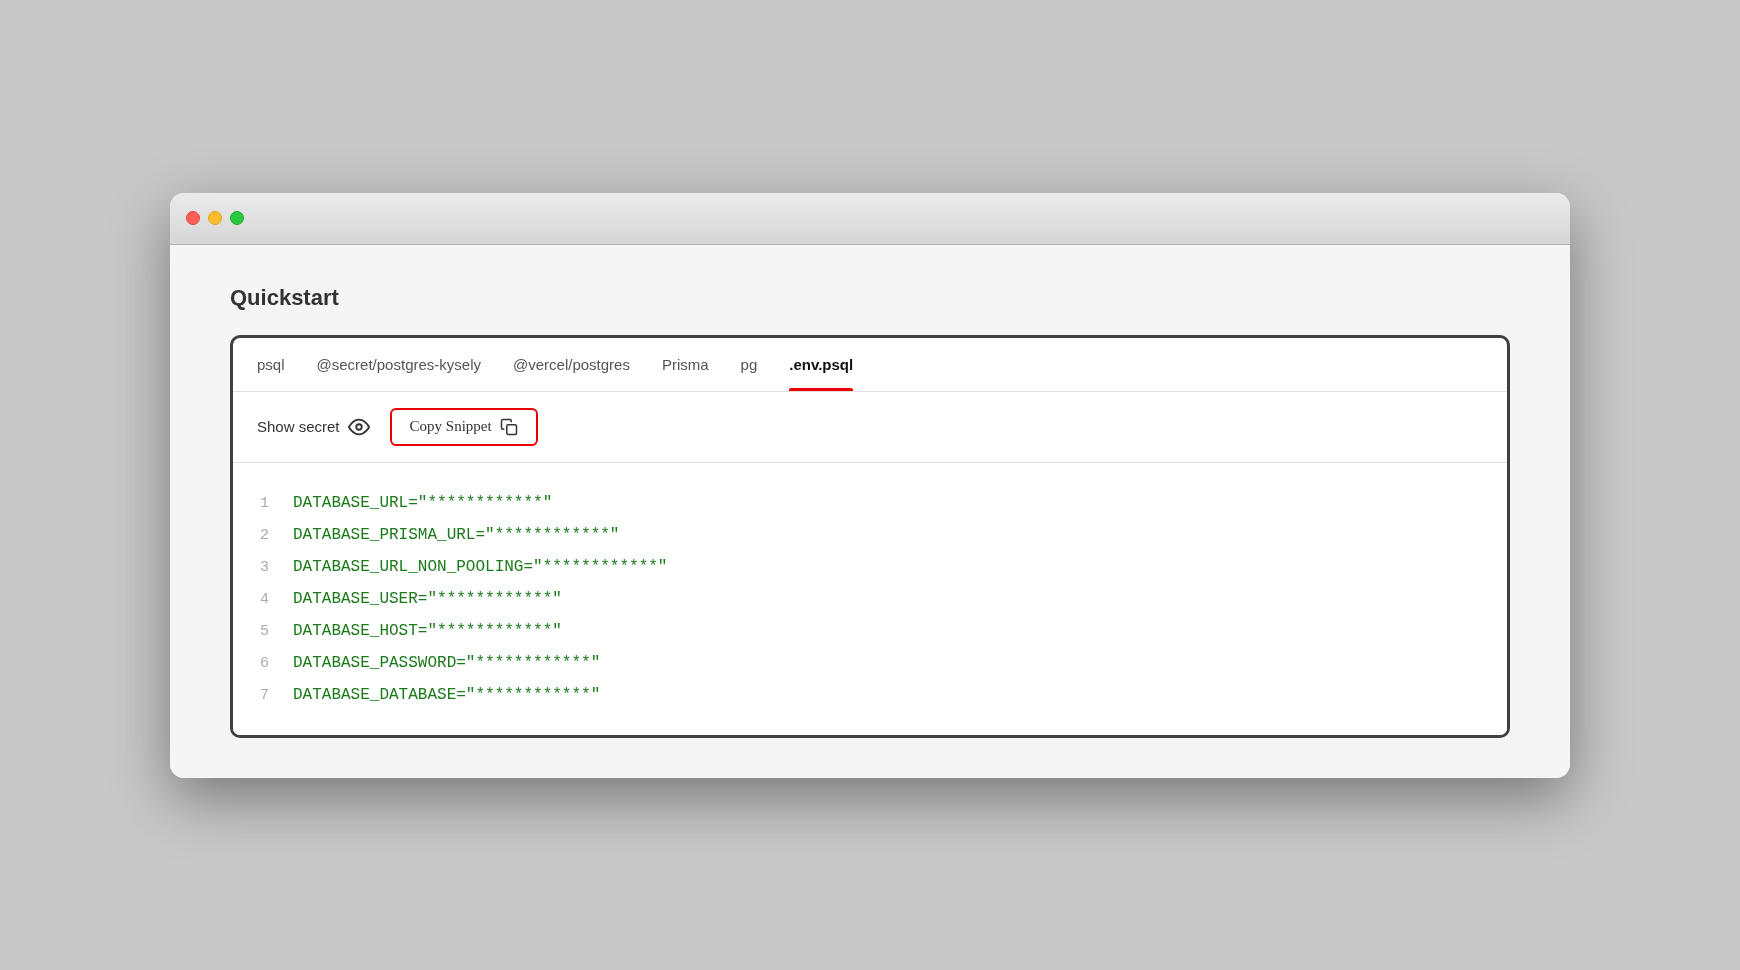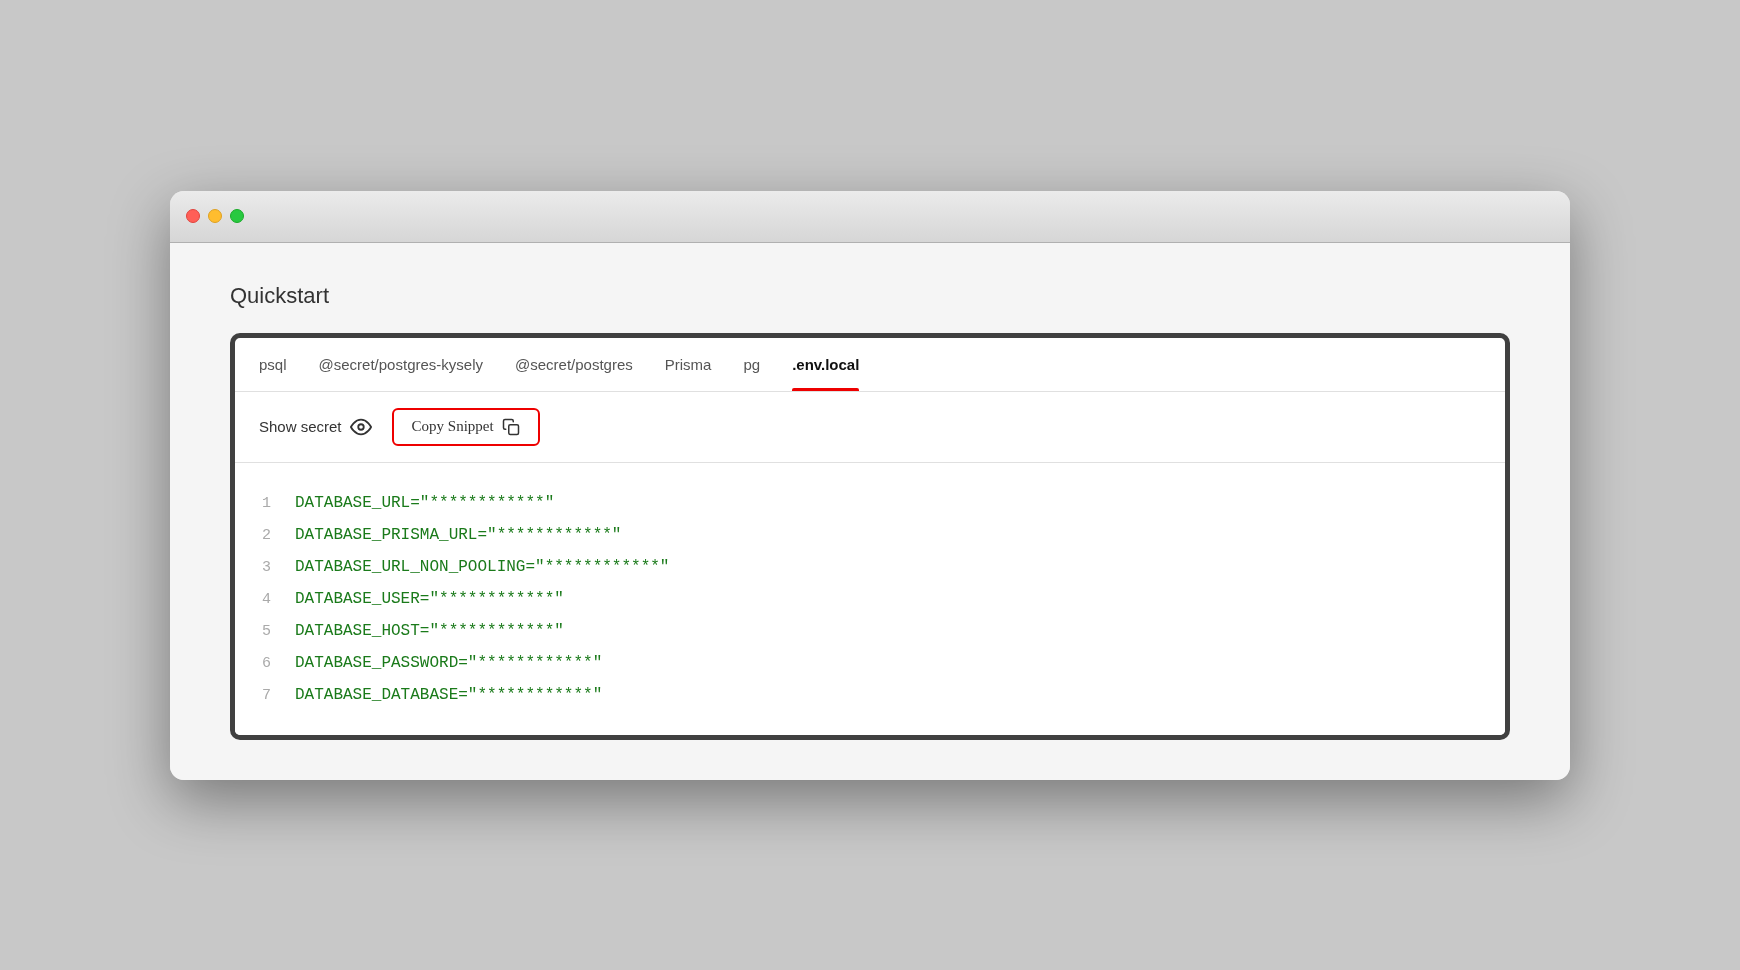--- a/index.html
+++ b/index.html
@@ -45,28 +45,28 @@
     .traffic-light.minimize { background: #ffbd2e; border: 1px solid #dea123; }
     .traffic-light.maximize { background: #28c940; border: 1px solid #1aab29; }
 
     .window-body {
       background: #f5f5f5;
       padding: 40px 60px;
     }
 
     .page-title {
       font-size: 22px;
-      font-weight: 400;
+      font-weight: 700;
       color: #333;
       margin-bottom: 24px;
     }
 
     .card {
       background: #fff;
-      border: 5px solid #404040;
+      border: 3px solid #404040;
       border-radius: 10px;
       overflow: hidden;
     }
 
     .tabs {
       display: flex;
       align-items: center;
       padding: 0 24px;
       border-bottom: 1px solid #e0e0e0;
       gap: 32px;
@@ -179,24 +179,24 @@
   </div>
 
   <div class="window-body">
     <div class="page-title">Quickstart</div>
 
     <div class="card">
 
       <div class="tabs">
         <div class="tab">psql</div>
         <div class="tab">@secret/postgres-kysely</div>
-        <div class="tab">@secret/postgres</div>
+        <div class="tab">@vercel/postgres</div>
         <div class="tab">Prisma</div>
         <div class="tab">pg</div>
-        <div class="tab active">.env.local</div>
+        <div class="tab active">.env.psql</div>
       </div>
 
       <div class="toolbar">
         <div class="show-secret">
           <span>Show secret</span>
           <svg class="eye-icon" viewBox="0 0 24 24" fill="none" stroke="#333" stroke-width="2" stroke-linecap="round" stroke-linejoin="round">
             <path d="M1 12s4-8 11-8 11 8 11 8-4 8-11 8-11-8-11-8z"></path>
             <circle cx="12" cy="12" r="3"></circle>
           </svg>
         </div>

